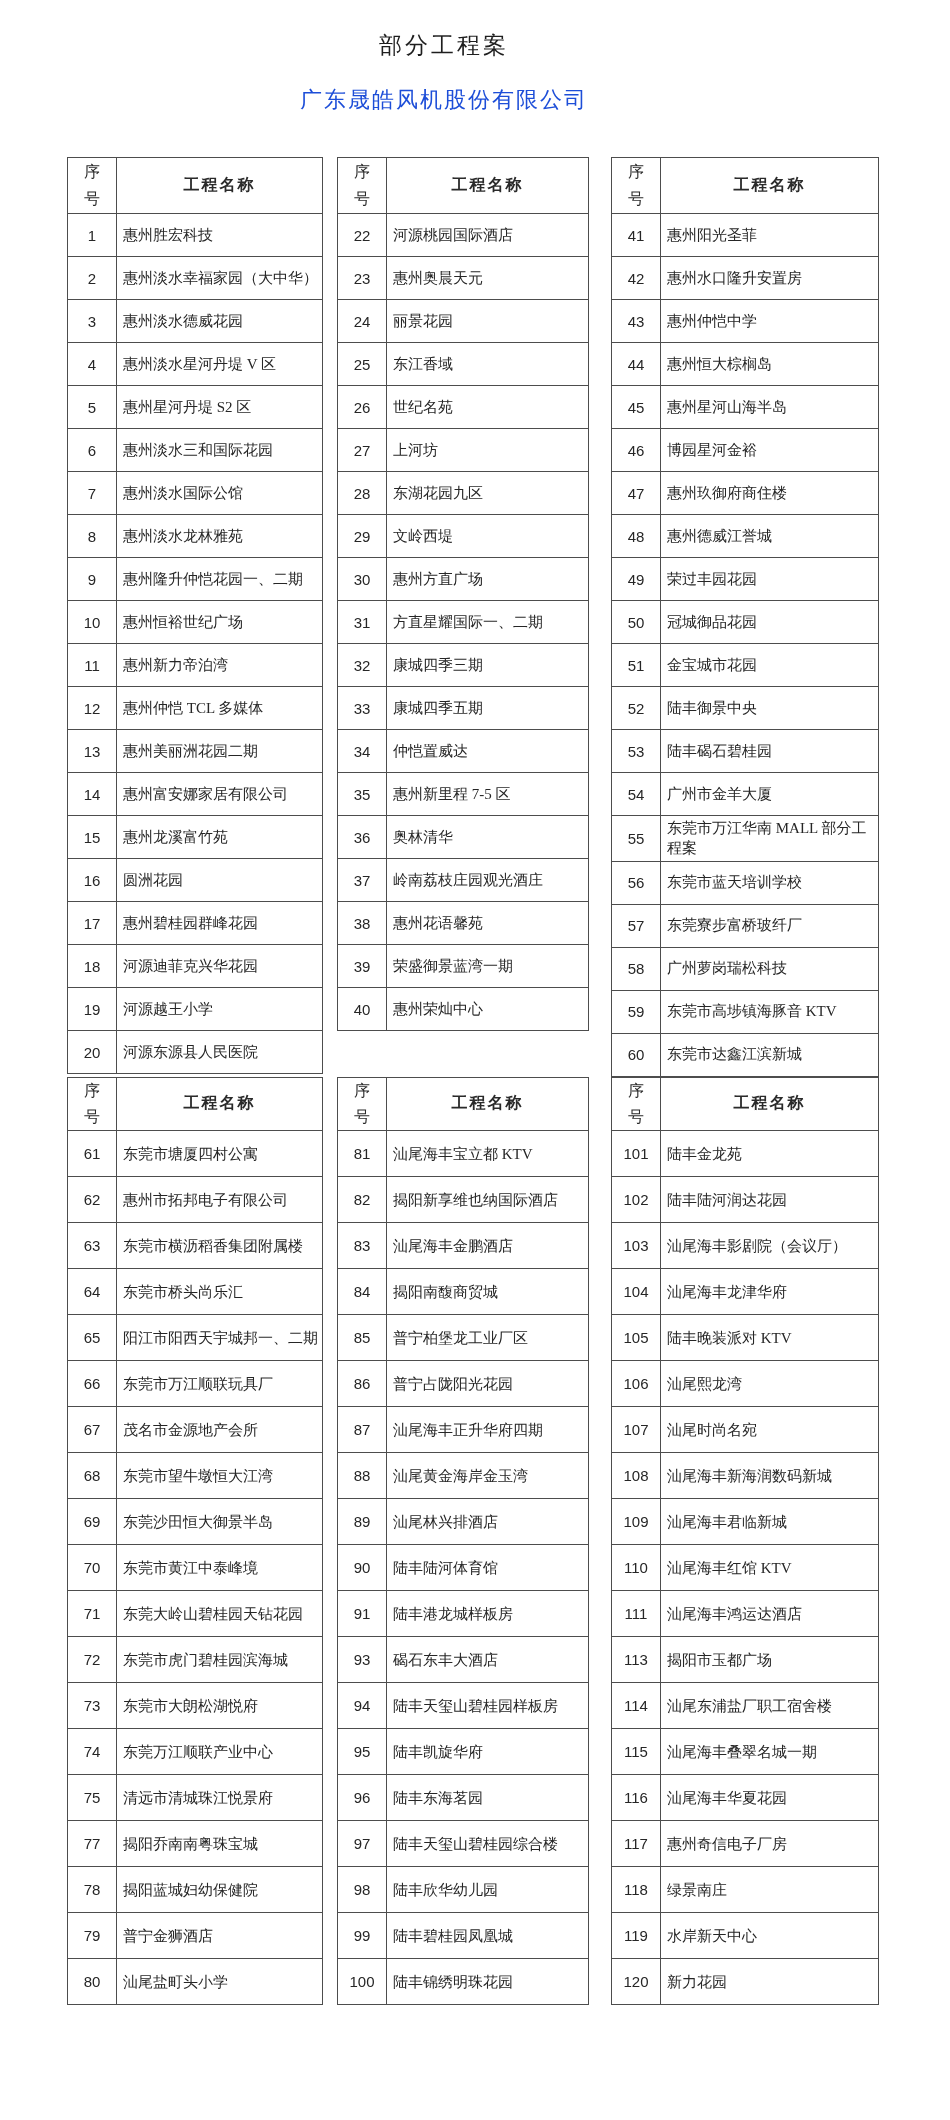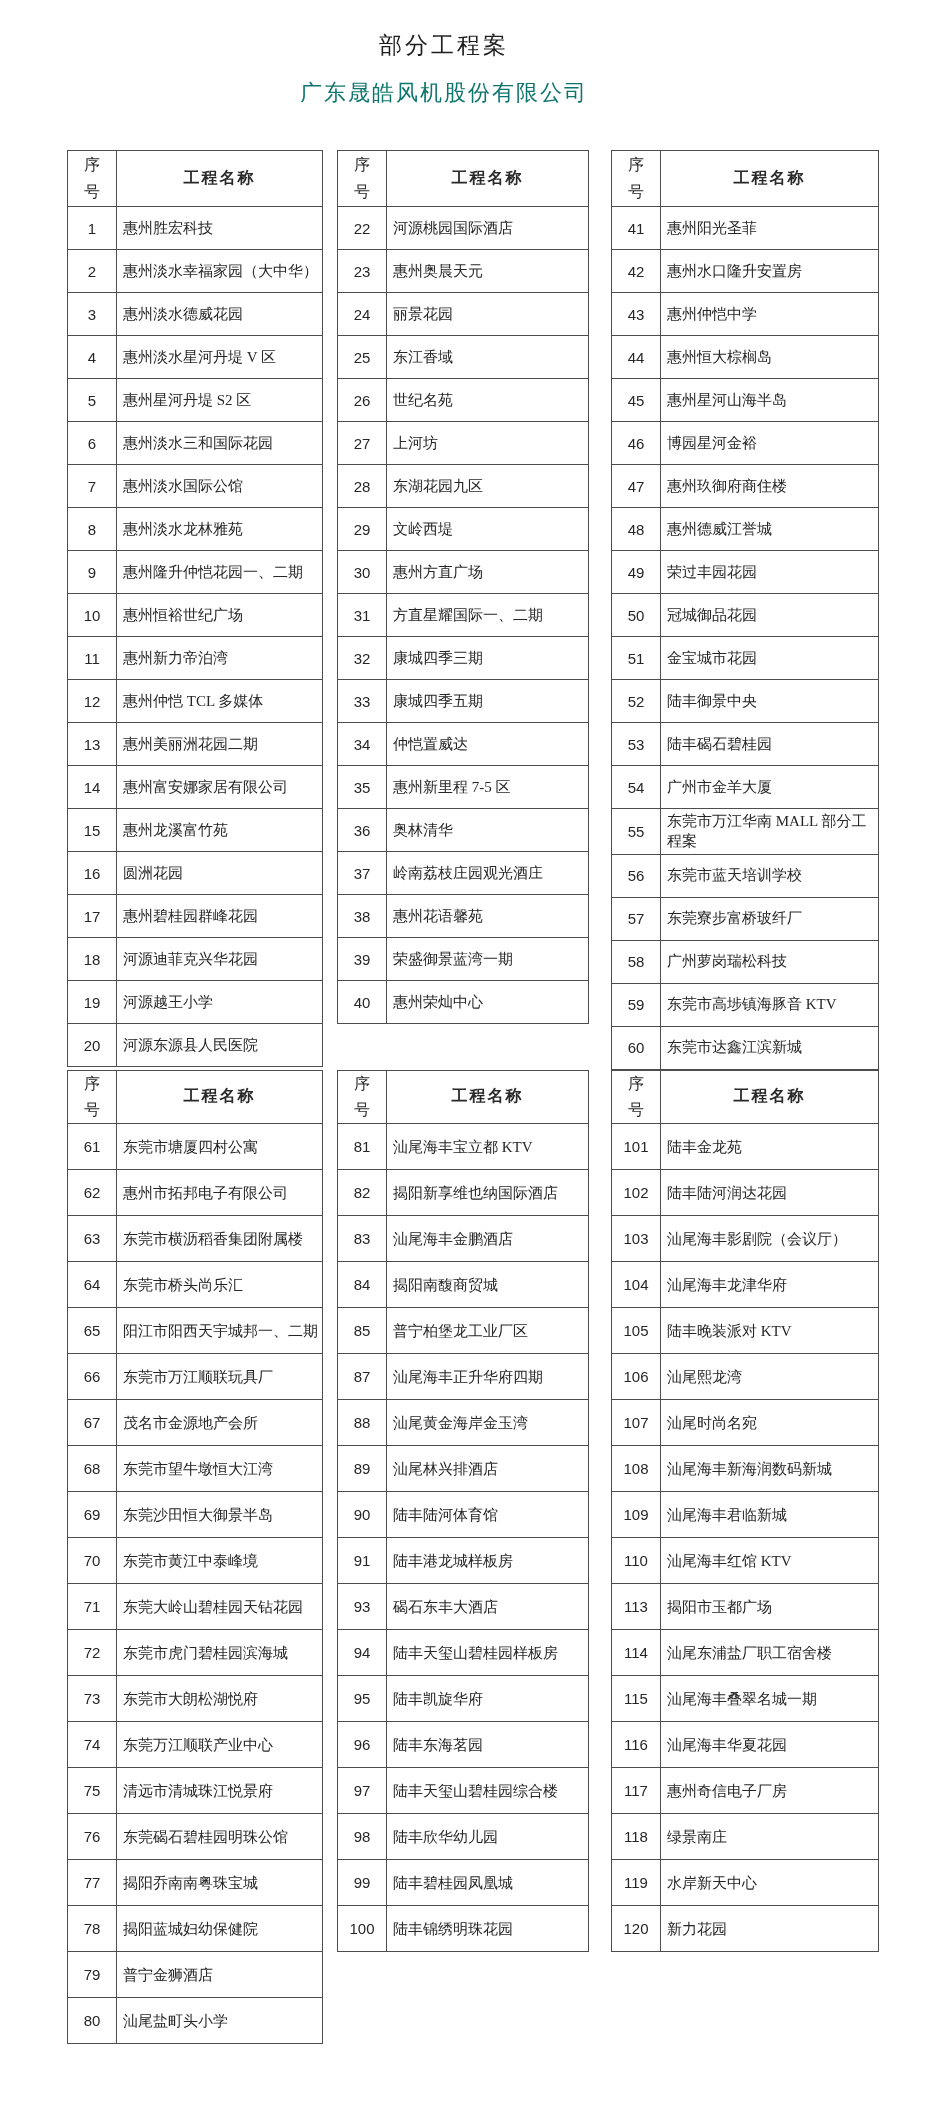--- a/index.html
+++ b/index.html
@@ -6,22 +6,22 @@
   .page {
     width:888px; height:2120px; background:#ffffff; overflow:hidden;
     font-family:"Liberation Serif","DejaVu Serif",serif; color:#222222;
     position:relative;
   }
   .doc-title {
     text-align:center; padding-top:30px; font-size:23px;
     letter-spacing:3px; color:#1e1e1e;
   }
   .doc-subtitle {
-    text-align:center; margin-top:17px; font-size:22px;
-    letter-spacing:2px; color:#0f766e;
+    text-align:center; margin-top:24px; font-size:22px;
+    letter-spacing:2px; color:#1d4ed8;
   }
   .blocks { margin:42px 0 0 67px; }
   .block { display:flex; align-items:flex-start; }
   table.proj-table { border-collapse:collapse; table-layout:fixed; }
   .tw1 { width:256px; }
   .tw2 { width:252px; margin-left:14px; }
   .tw3 { width:268px; margin-left:22px; }
   .proj-table th, .proj-table td { border:1px solid #4d4d4d; }
   .cg-no { width:49px; }
   th.h-no {
@@ -406,24 +406,20 @@
             </tr>
             <tr>
               <td class="no-cell">74</td>
               <td class="name-cell">东莞万江顺联产业中心</td>
             </tr>
             <tr>
               <td class="no-cell">75</td>
               <td class="name-cell">清远市清城珠江悦景府</td>
             </tr>
             <tr>
-              <td class="no-cell">76</td>
-              <td class="name-cell">东莞碣石碧桂园明珠公馆</td>
-            </tr>
-            <tr>
               <td class="no-cell">77</td>
               <td class="name-cell">揭阳乔南南粤珠宝城</td>
             </tr>
             <tr>
               <td class="no-cell">78</td>
               <td class="name-cell">揭阳蓝城妇幼保健院</td>
             </tr>
             <tr>
               <td class="no-cell">79</td>
               <td class="name-cell">普宁金狮酒店</td>
@@ -461,20 +457,24 @@
             </tr>
             <tr>
               <td class="no-cell">84</td>
               <td class="name-cell">揭阳南馥商贸城</td>
             </tr>
             <tr>
               <td class="no-cell">85</td>
               <td class="name-cell">普宁柏堡龙工业厂区</td>
             </tr>
             <tr>
+              <td class="no-cell">86</td>
+              <td class="name-cell">普宁占陇阳光花园</td>
+            </tr>
+            <tr>
               <td class="no-cell">87</td>
               <td class="name-cell">汕尾海丰正升华府四期</td>
             </tr>
             <tr>
               <td class="no-cell">88</td>
               <td class="name-cell">汕尾黄金海岸金玉湾</td>
             </tr>
             <tr>
               <td class="no-cell">89</td>
               <td class="name-cell">汕尾林兴排酒店</td>
@@ -568,20 +568,24 @@
             </tr>
             <tr>
               <td class="no-cell">109</td>
               <td class="name-cell">汕尾海丰君临新城</td>
             </tr>
             <tr>
               <td class="no-cell">110</td>
               <td class="name-cell">汕尾海丰红馆 KTV</td>
             </tr>
             <tr>
+              <td class="no-cell">111</td>
+              <td class="name-cell">汕尾海丰鸿运达酒店</td>
+            </tr>
+            <tr>
               <td class="no-cell">113</td>
               <td class="name-cell">揭阳市玉都广场</td>
             </tr>
             <tr>
               <td class="no-cell">114</td>
               <td class="name-cell">汕尾东浦盐厂职工宿舍楼</td>
             </tr>
             <tr>
               <td class="no-cell">115</td>
               <td class="name-cell">汕尾海丰叠翠名城一期</td>

